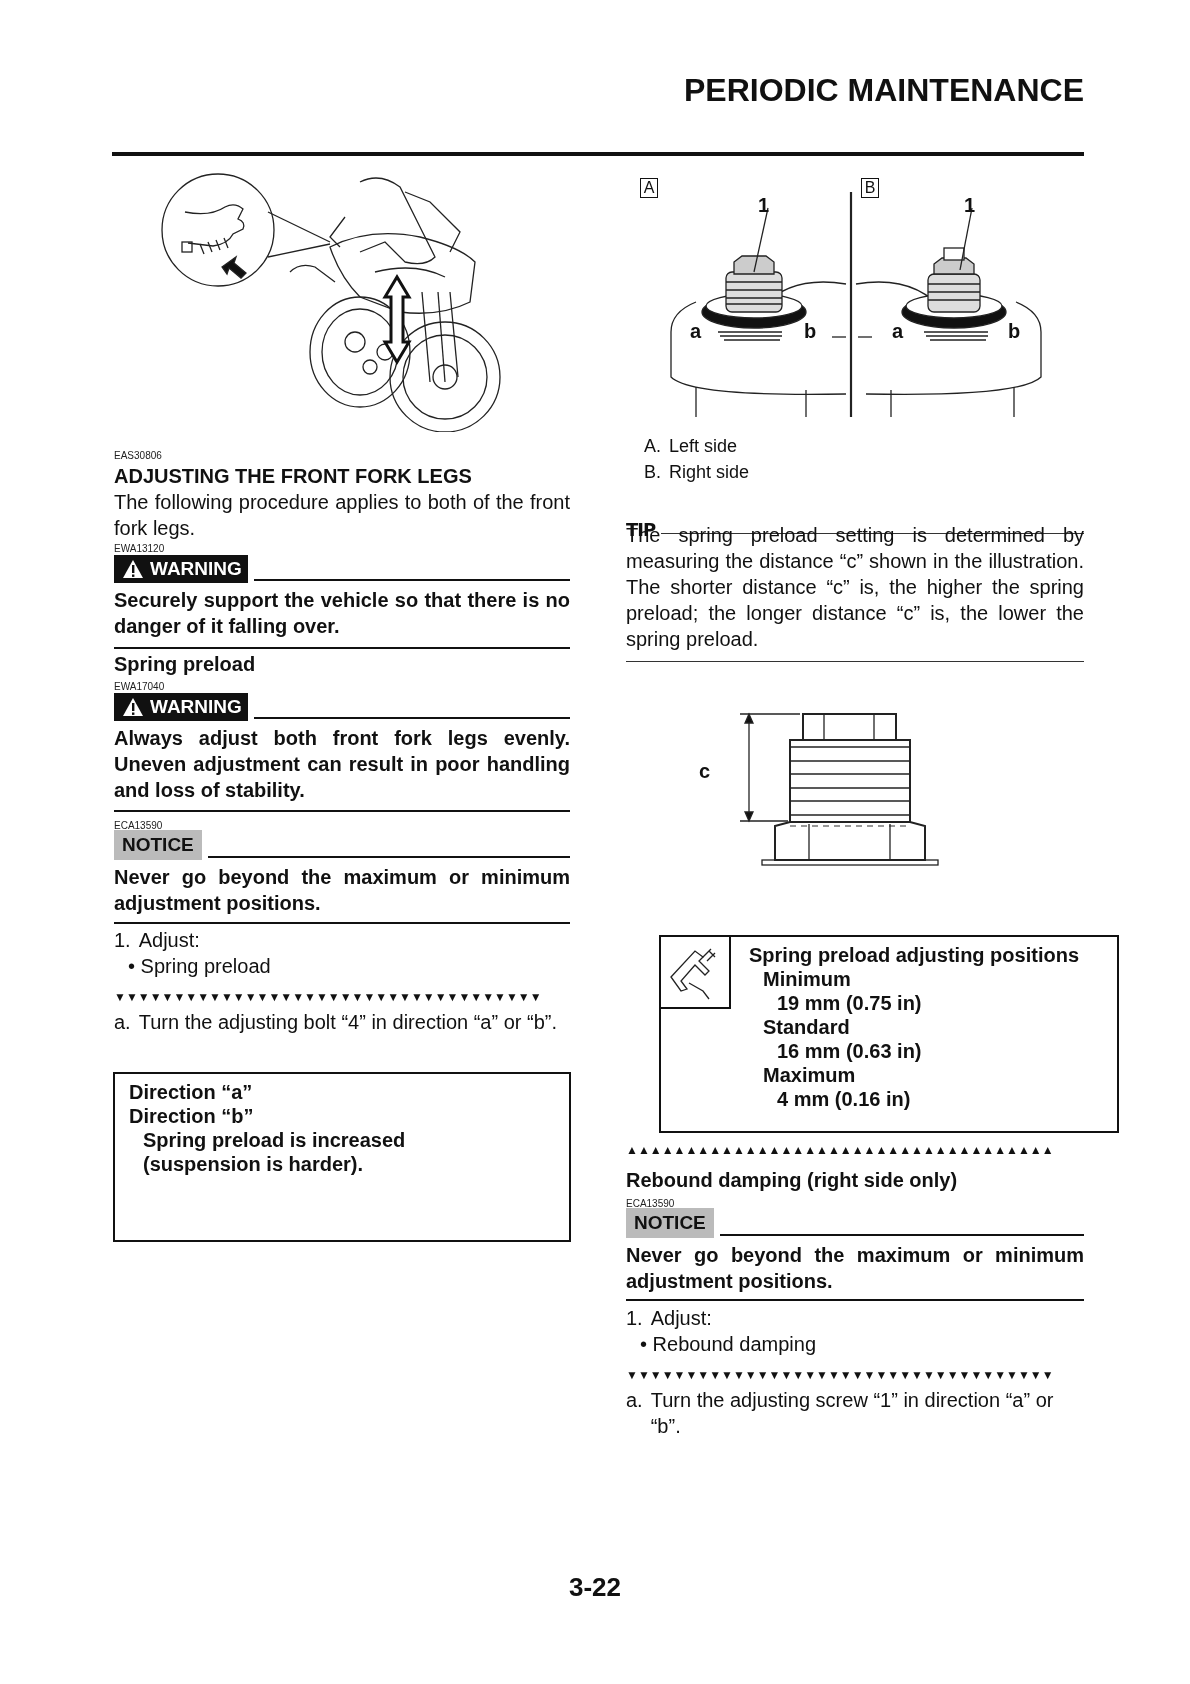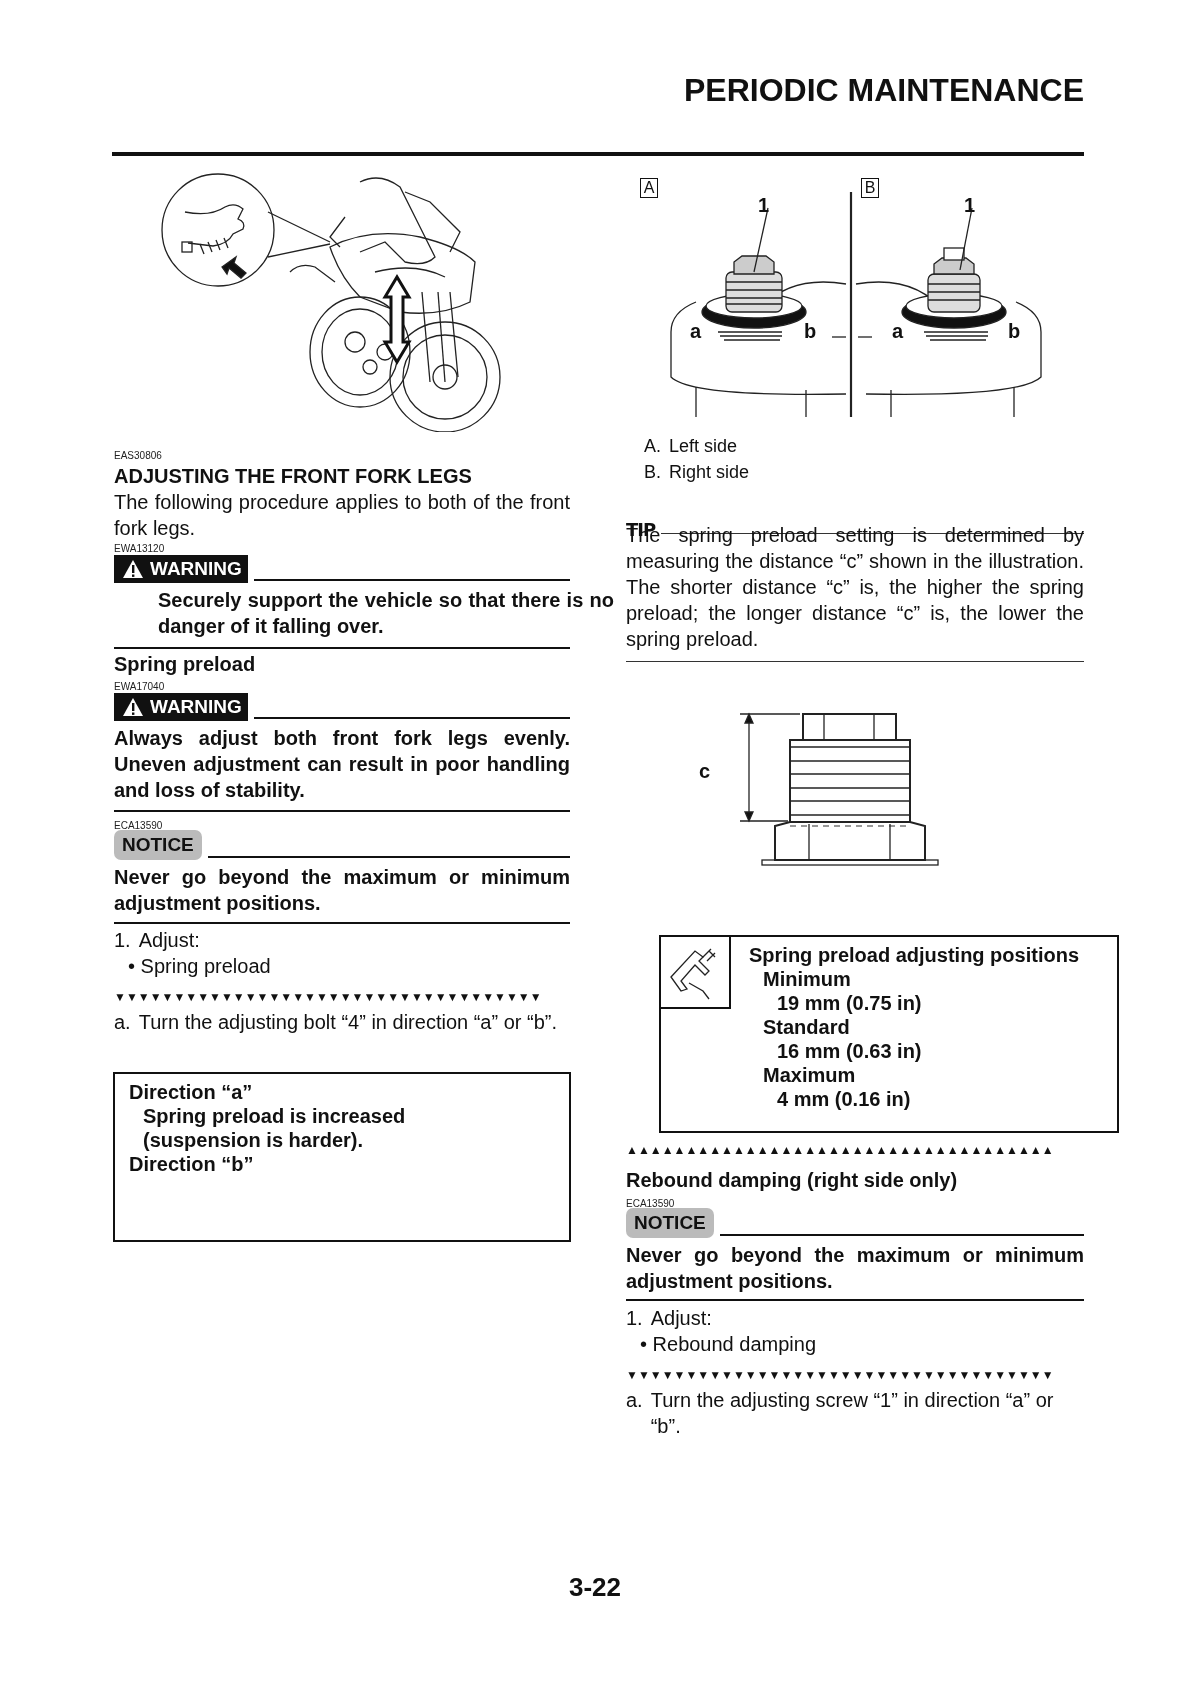--- a/index.html
+++ b/index.html
@@ -14,21 +14,21 @@
   .h-sec { font-size:20px; font-weight:bold; line-height:26px; }
   .body { font-size:20px; line-height:26px; text-align:justify; }
   .bold { font-weight:bold; }
   .rule { height:2px; background:#111; }
   .rule-thin { height:1px; background:#333; }
   .warn-row { display:flex; align-items:flex-end; gap:6px; height:28px; }
   .warn-badge { background:#111; color:#fff; font-weight:bold; font-size:19px;
                 height:28px; display:flex; align-items:center; padding:0 6px 0 8px; gap:6px; }
   .warn-line { flex:1; height:2px; background:#111; margin-bottom:2px; }
   .notice-badge { background:#bbb; color:#111; font-weight:bold; font-size:19px;
-                  height:30px; display:flex; align-items:center; padding:0 8px;border-radius:7px; }
+                  height:30px; display:flex; align-items:center; padding:0 8px; }
   .tri-row { font-size:12px; letter-spacing:0px; line-height:14px; white-space:nowrap; overflow:hidden; }
   .box { border:2px solid #111; }
   .fig-label-box { border:1px solid #111; width:16px; height:18px; font-size:16px; line-height:18px; text-align:center; }
 </style>
 </head>
 <body>
 
 <div class="abs header-title">PERIODIC MAINTENANCE</div>
 <div class="abs header-rule"></div>
 
@@ -80,21 +80,21 @@
   <div class="warn-badge">
     <svg width="22" height="20" viewBox="0 0 22 20">
         <path d="M11 1 L21 19 L1 19 Z" fill="#fff"></path>
         <rect x="10" y="6" width="2.4" height="8" fill="#111"></rect>
         <rect x="10" y="15.5" width="2.4" height="2.4" fill="#111"></rect>
       </svg>
     <span>WARNING</span>
   </div>
   <div class="warn-line"></div>
 </div>
-<div class="abs col-left body bold" style="top:587px;margin-left:44px;">Securely support the vehicle so that there is no danger of it falling over.</div>
+<div class="abs col-left body bold" style="top:587px;">Securely support the vehicle so that there is no danger of it falling over.</div>
 <div class="abs col-left rule" style="top:647px;"></div>
 
 <div class="abs col-left h-sec" style="top:651px;">Spring preload</div>
 <div class="abs col-left code" style="top:681px;">EWA17040</div>
 <div class="abs col-left warn-row" style="top:693px;">
   <div class="warn-badge">
     <svg width="22" height="20" viewBox="0 0 22 20">
         <path d="M11 1 L21 19 L1 19 Z" fill="#fff"></path>
         <rect x="10" y="6" width="2.4" height="8" fill="#111"></rect>
         <rect x="10" y="15.5" width="2.4" height="2.4" fill="#111"></rect>
@@ -121,22 +121,22 @@
 <div class="abs col-left body" style="top:953px; left:128px;">• Spring preload</div>
 <div class="abs col-left tri-row" style="top:990px;">▼▼▼▼▼▼▼▼▼▼▼▼▼▼▼▼▼▼▼▼▼▼▼▼▼▼▼▼▼▼▼▼▼▼▼▼</div>
 <div class="abs col-left body" style="top:1009px; display:flex; gap:8px;">
   <span>a.</span>
   <span style="text-align:left;">Turn the adjusting bolt “4” in direction “a” or “b”.</span>
 </div>
 
 <div class="abs box" style="left:113px; top:1072px; width:454px; height:166px;">
   <div style="position:absolute; left:14px; top:6px; font-size:20px; line-height:24px; font-weight:bold; width:420px;">
     <div>Direction “a”</div>
+    <div>Direction “b”</div>
     <div style="padding-left:14px; width:380px;">Spring preload is increased (suspension is harder).</div>
-    <div>Direction “b”</div>
   </div>
 </div>
 
 <div class="abs" style="left:626px; top:172px; width:460px; height:250px;">
   <div class="abs fig-label-box" style="left:14px; top:6px;">A</div>
   <div class="abs fig-label-box" style="left:235px; top:6px;">B</div>
   <svg class="abs" style="left:0; top:0;" width="460" height="250" viewBox="0 0 460 250" fill="none" stroke="#222" stroke-width="1.3">
     <line x1="225" y1="20" x2="225" y2="245" stroke-width="2.2"></line>
 
     <path d="M220 112 q-60 -10 -90 30 M70 130 q-25 10 -25 30 l0 45 q20 20 175 17"></path>

